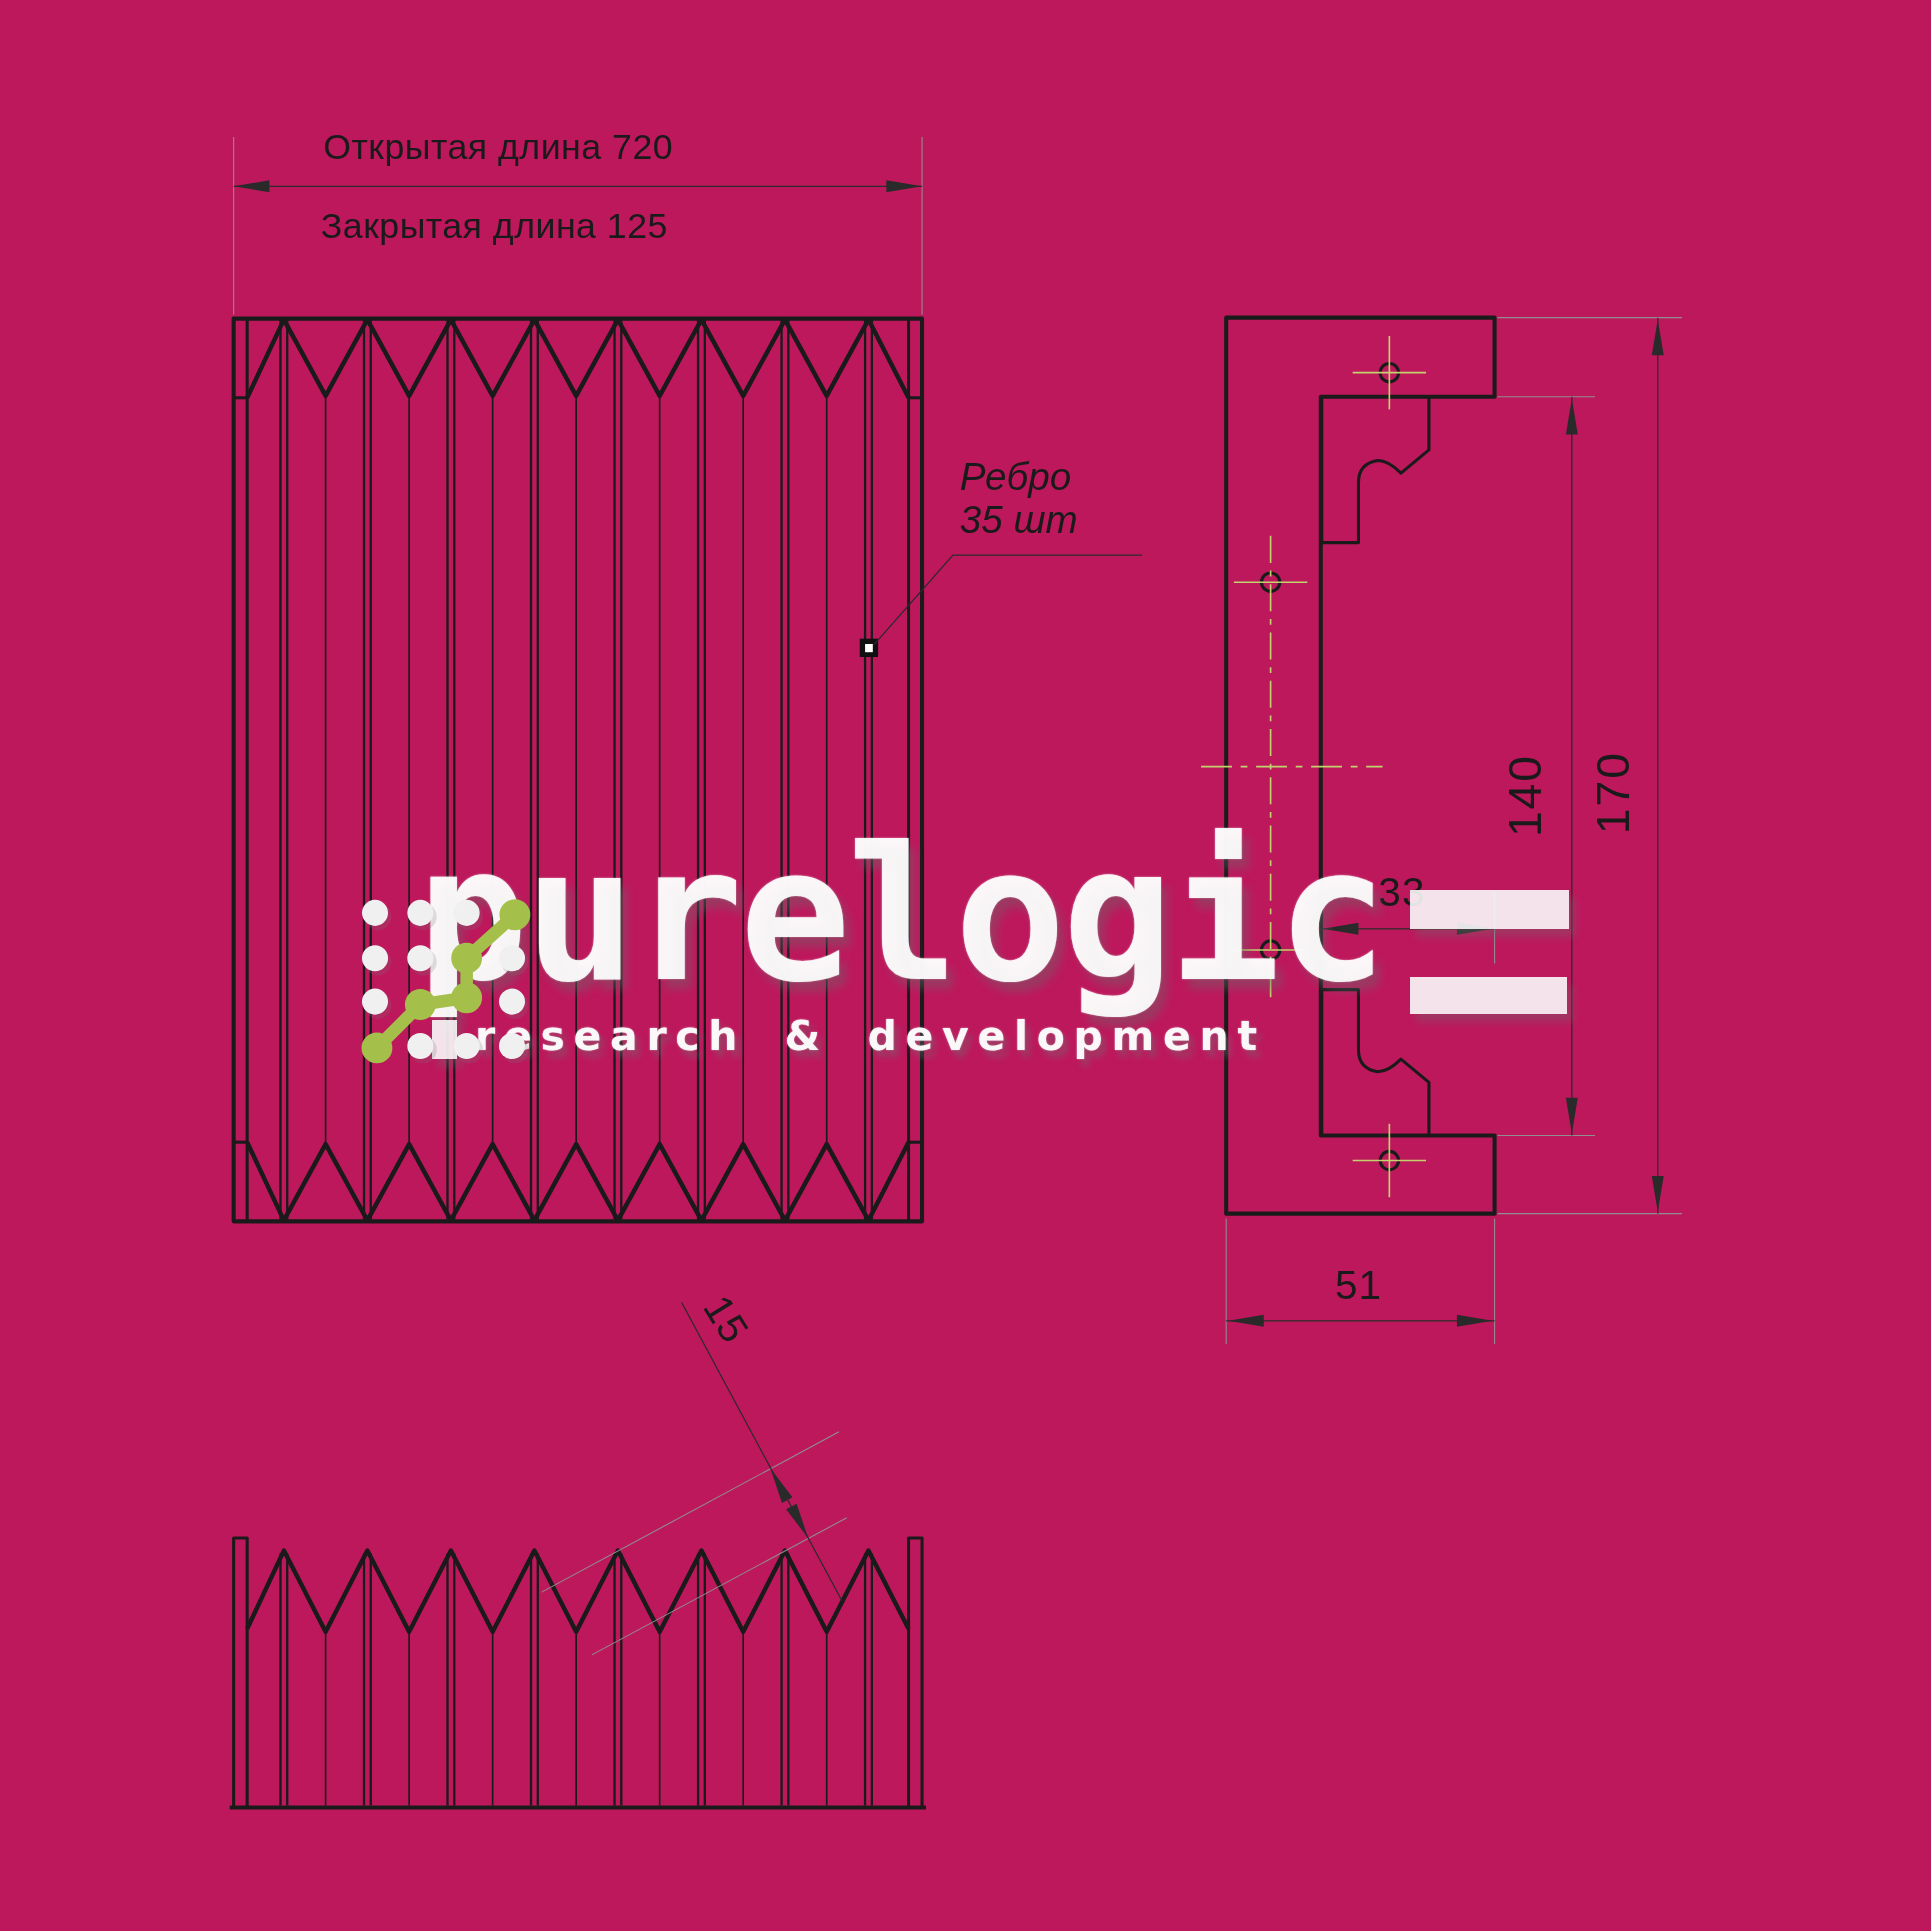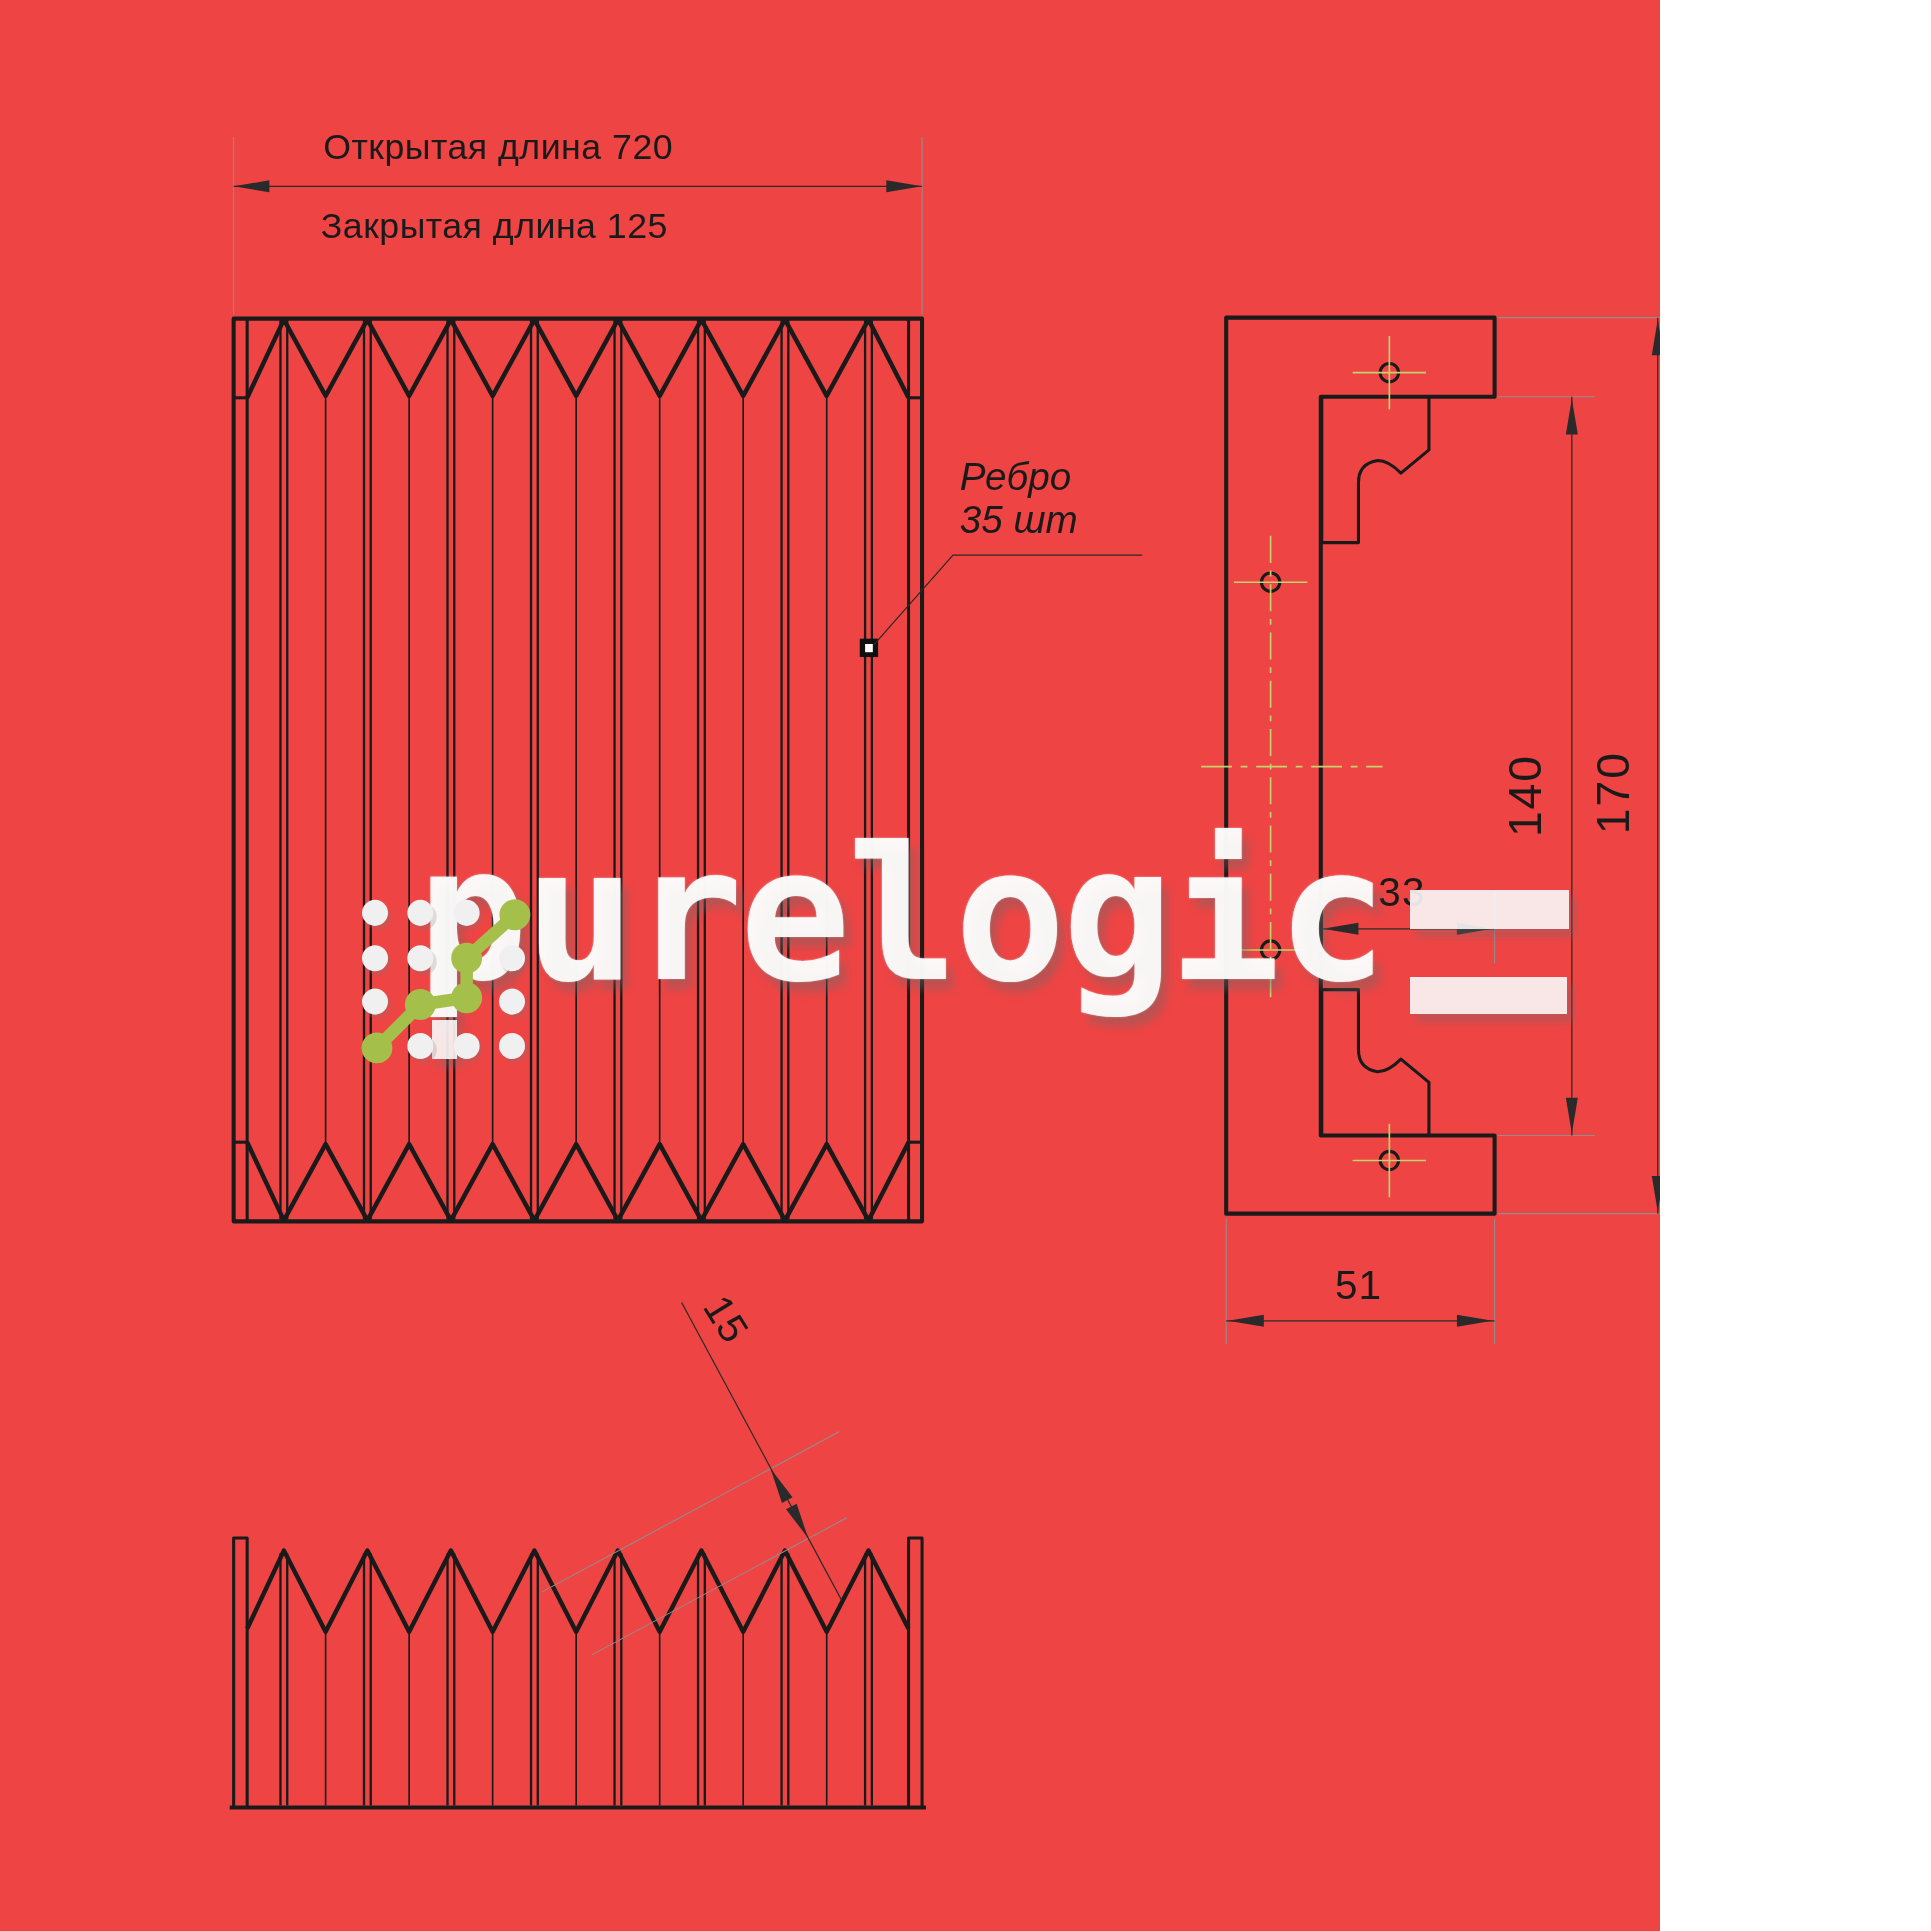--- a/index.html
+++ b/index.html
@@ -1,16 +1,16 @@
 <!DOCTYPE html>
 <html><head>
 <meta charset="utf-8">
 <style>
   html,body{margin:0;padding:0;background:#fff;}
-  .page{position:relative;width:1660px;height:1931px;background:#ef4444;overflow:hidden;
+  .page{position:relative;width:1931px;height:1931px;background:#be185d;overflow:hidden;
         font-family:"Liberation Sans",sans-serif;}
   svg{position:absolute;left:0;top:0;}
   
   .ln-thick{stroke:var(--line);stroke-width:4.2;fill:none;stroke-linejoin:round;stroke-linecap:square;}
   .ln-med{stroke:var(--line);stroke-width:3.2;fill:none;stroke-linejoin:round;}
   .ln-zig{stroke:var(--line);stroke-width:4.6;fill:none;stroke-linejoin:round;}
   .ln-pair{stroke:var(--line);stroke-width:2.4;fill:none;}
   .ln-single{stroke:var(--line);stroke-width:1.7;fill:none;}
   .ln-dim{stroke:var(--dim);stroke-width:1.3;fill:none;}
   .ln-ext{stroke:var(--ext);stroke-width:1.1;fill:none;}
@@ -185,20 +185,21 @@
         <path d="M0,0 L-37,6.2 L-37,-6.2 Z" transform="translate(1546,962) rotate(0)" class="arrow"></path>
         <path d="M0,0 L-37,6.2 L-37,-6.2 Z" transform="translate(1272,1368) rotate(180)" class="arrow"></path>
         <path d="M0,0 L-37,6.2 L-37,-6.2 Z" transform="translate(1546,1368) rotate(0)" class="arrow"></path>
         <path d="M0,0 L-37,6.2 L-37,-6.2 Z" transform="translate(798,1521) rotate(242)" class="arrow"></path>
         <path d="M0,0 L-37,6.2 L-37,-6.2 Z" transform="translate(837,1593) rotate(62)" class="arrow"></path>
       </g>
   </svg>
 
   <div class="wm">
     <div class="wm-brand">purelogic</div>
+    <div class="wm-tag">research &amp; development</div>
     <div class="wm-block" style="left:1410px;top:890px;width:159px;height:39px;"></div>
     <div class="wm-block" style="left:1410px;top:977px;width:157px;height:37px;"></div>
     <div class="wm-block" style="left:432px;top:1020px;width:25px;height:39px;"></div>
 
     <svg width="328" height="251" style="left:348px;top:879px;position:absolute;overflow:visible;" viewBox="0 0 340 260">
       <g id="logo-pale-dots">
           <circle cx="31" cy="39" r="14" fill="rgba(120,120,120,0.22)"></circle>
           <circle cx="28" cy="35" r="13.5" fill="#f0f0f0"></circle>
           <circle cx="78" cy="39" r="14" fill="rgba(120,120,120,0.22)"></circle>
           <circle cx="75" cy="35" r="13.5" fill="#f0f0f0"></circle>

